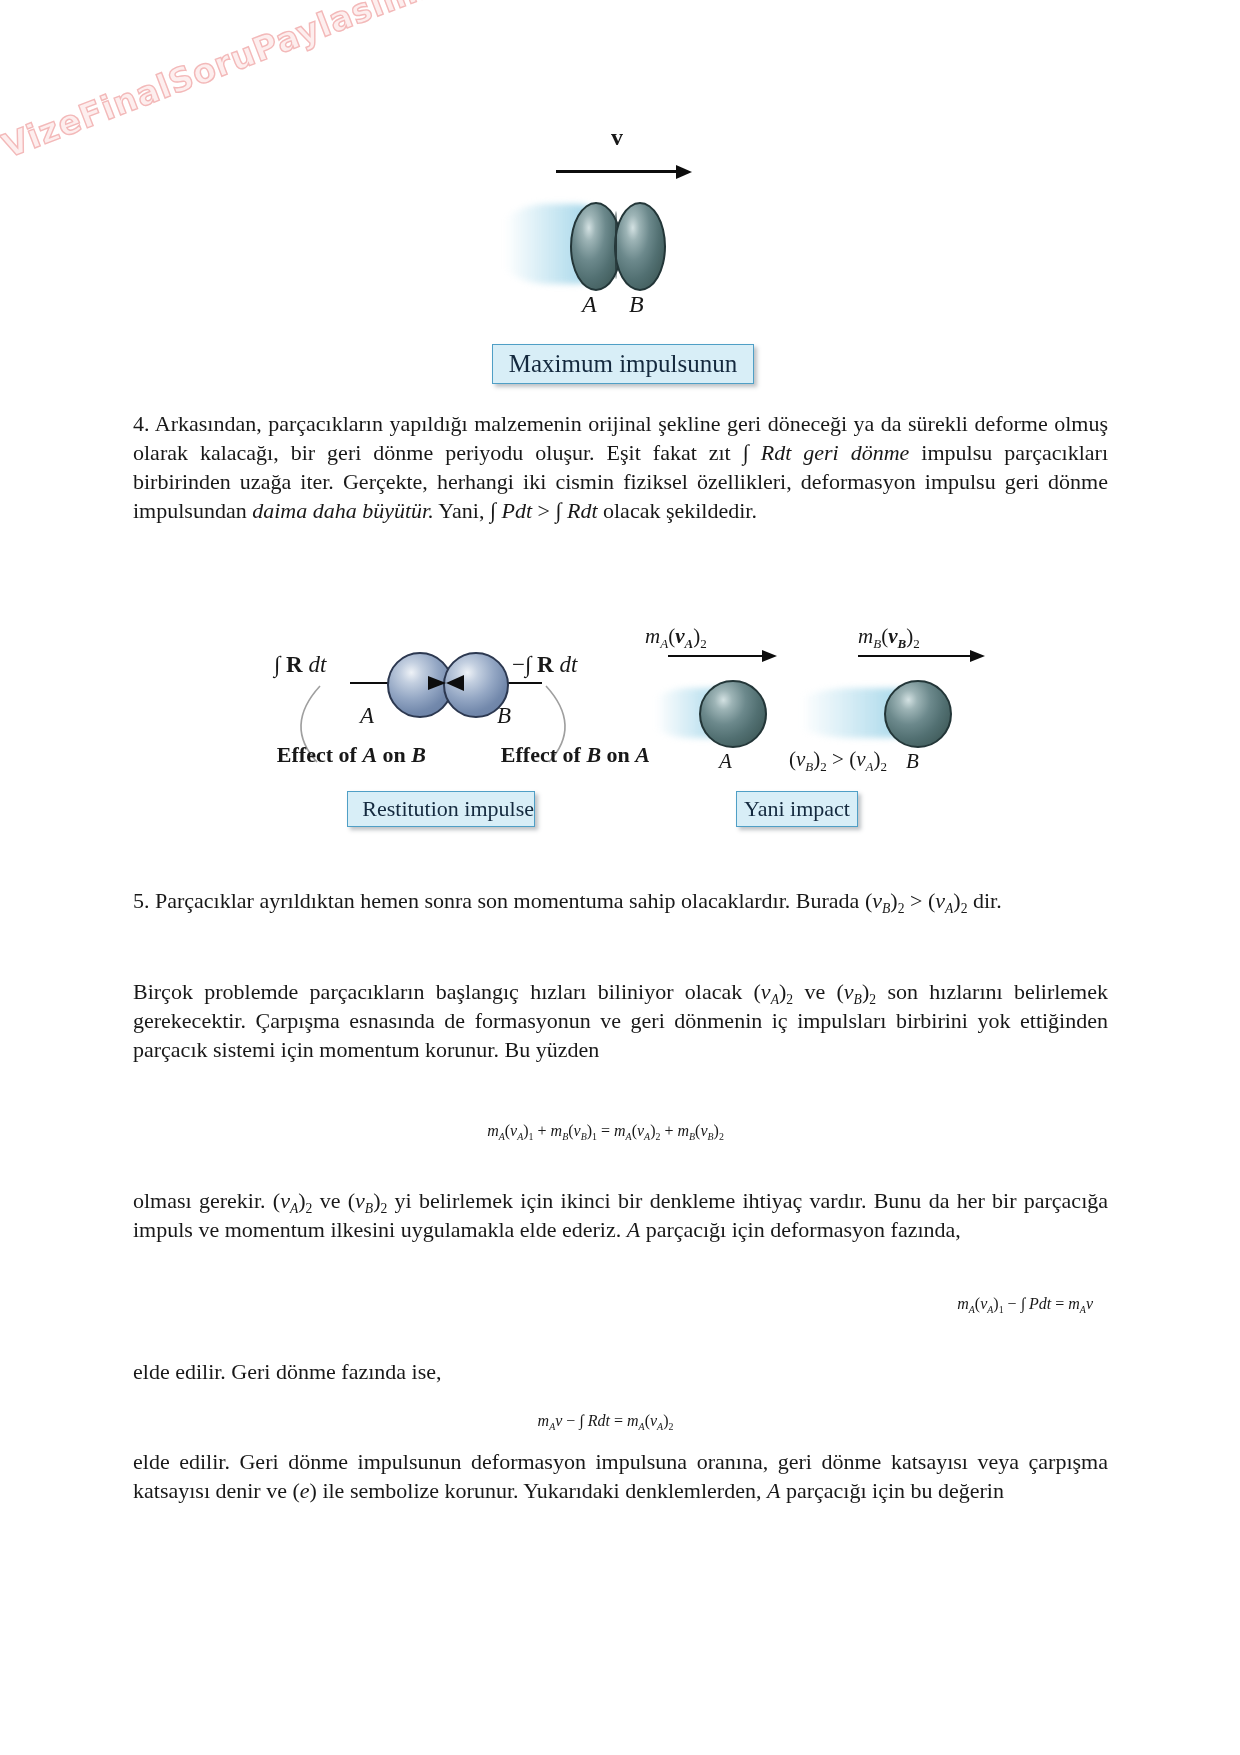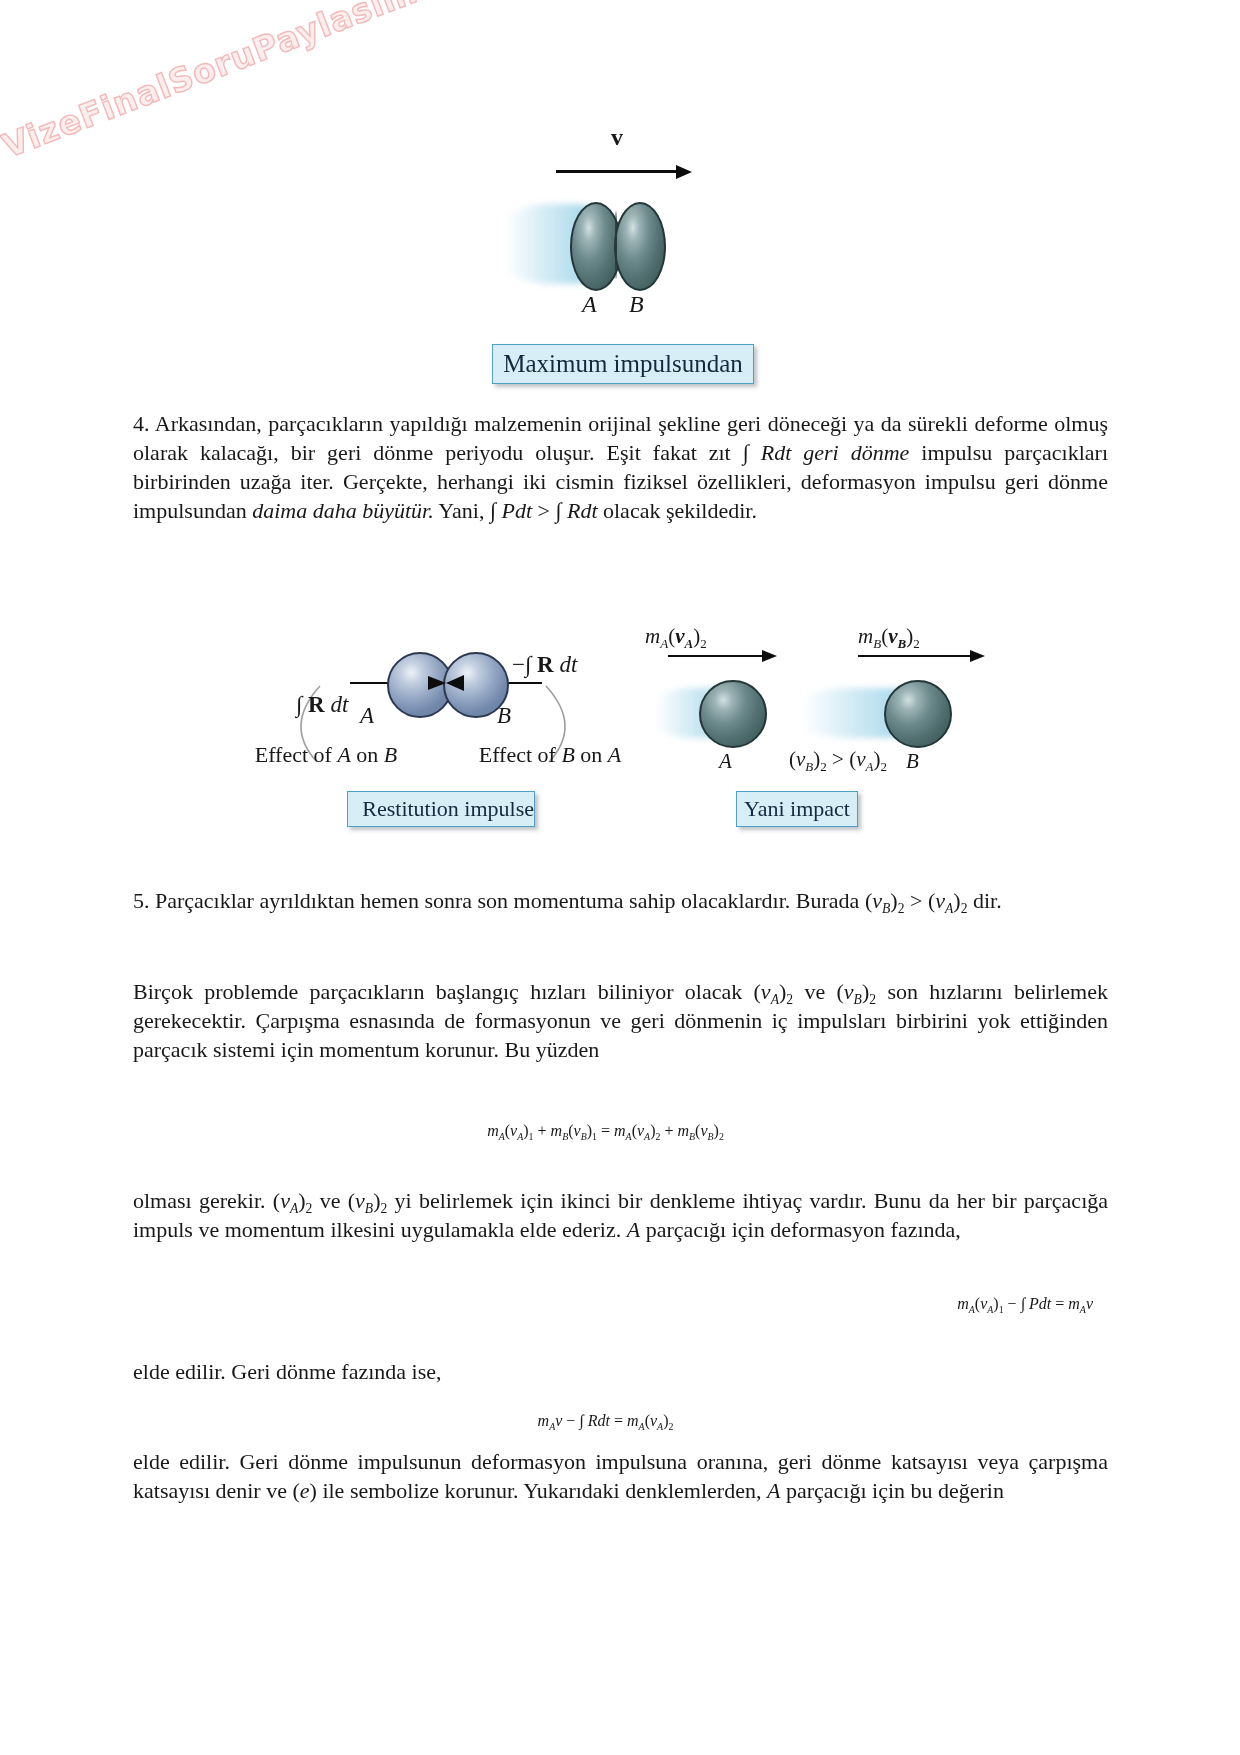--- a/index.html
+++ b/index.html
@@ -32,21 +32,21 @@
         background:radial-gradient(ellipse at 35% 28%, #d3e1e2 0%, #9db4b6 15%, #6c898c 38%, #527072 60%, #3f5a59 85%, #365051 100%);}
   .blue{position:absolute;border:2px solid #2c3850;border-radius:50%;z-index:2;
         background:radial-gradient(circle at 36% 30%, #eef2f7 0%, #c3cfe0 18%, #94a7c4 45%, #7389ac 68%, #62789d 100%);}
   .f1-seam{position:absolute;left:615px;top:211px;width:2px;height:68px;background:#27393b;border-radius:50%;z-index:3;}
   .figlabel{position:absolute;font-size:23px;z-index:2;}
   .ital{font-style:italic;}
   .f1-cap{left:492px;top:344px;width:260px;height:38px;line-height:38px;font-size:25px;}
   
   .f2-cap1{left:347px;top:791px;width:186px;height:34px;line-height:34px;font-size:22px;text-align:right;}
   .f2-cap2{left:736px;top:791px;width:120px;height:34px;line-height:34px;font-size:22px;}
-  .effect{position:absolute;width:200px;text-align:center;font-size:22px;z-index:2;}
+  .effect{position:absolute;width:200px;text-align:right;font-size:22px;z-index:2;font-weight:bold;}
   .arcs{position:absolute;left:280px;top:678px;z-index:1;}
   
   .mlabel{position:absolute;font-size:21px;z-index:2;white-space:nowrap;}
 </style>
 </head>
 <body>
 
 <div class="page">
 
   <div class="watermark">VizeFinalSoruPaylasimi.com</div>
@@ -56,27 +56,27 @@
     <div>
       <div class="shaft" style="left:556px;top:170px;width:122px;height:2.5px;"></div>
       <div class="head-r" style="left:676px;top:164.5px;"></div>
     </div>
     <div class="trail" style="left:496px;top:204px;width:112px;height:80px;"></div>
     <div class="teal" style="left:570px;top:202px;width:48px;height:85px;"></div>
     <div class="teal" style="left:614px;top:202px;width:48px;height:85px;"></div>
     <div class="f1-seam"></div>
     <div class="figlabel ital" style="left:582px;top:291px;font-size:24px;">A</div>
     <div class="figlabel ital" style="left:629px;top:291px;font-size:24px;">B</div>
-    <div class="capbox f1-cap">Maximum impulsundan</div>
+    <div class="capbox f1-cap">Maximum impulsunun</div>
   </div>
 
   <div class="para" style="top:409px;"><span>4. Arkasından, parçacıkların yapıldığı malzemenin orijinal şekline geri döneceği ya da sürekli deforme olmuş olarak kalacağı, bir geri dönme periyodu oluşur. Eşit fakat zıt </span><span class="it">∫ Rdt geri dönme</span><span> impulsu parçacıkları birbirinden uzağa iter. Gerçekte, herhangi iki cismin fiziksel özellikleri, deformasyon impulsu geri dönme impulsundan </span><span class="it">daima daha büyütür.</span><span> Yani, </span><span class="it">∫ Pdt</span><span> &gt; </span><span class="it">∫ Rdt</span><span> olacak şekildedir.</span></div>
 
   <div>
-    <div class="figlabel" style="left:296px;top:652px;margin-top:40px;"><span>∫ </span><span class="bd">R</span><span class="it"> dt</span></div>
+    <div class="figlabel" style="left:274px;top:652px;"><span>∫ </span><span class="bd">R</span><span class="it"> dt</span></div>
     <div class="figlabel" style="left:512px;top:652px;"><span>−∫ </span><span class="bd">R</span><span class="it"> dt</span></div>
     <div>
       <div class="shaft" style="left:350px;top:682px;width:78px;height:2.2px;"></div>
       <div class="head-r" style="left:428px;top:676px;border-left-width:18px;"></div>
     </div>
     <div>
       <div class="shaft" style="left:462px;top:682px;width:80px;height:2.2px;"></div>
       <div class="head-l" style="left:446px;top:675px;border-right-width:18px;"></div>
     </div>
     <div class="blue" style="left:387px;top:652px;width:62px;height:62px;"></div>

